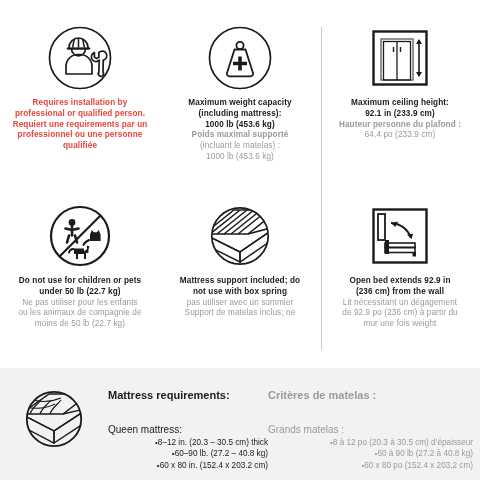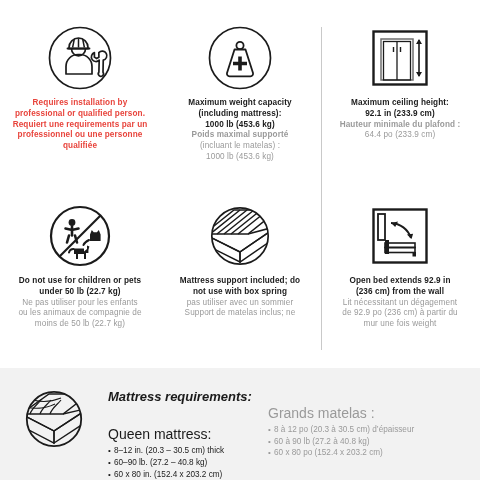--- a/index.html
+++ b/index.html
@@ -97,37 +97,37 @@
     justify-content: center;
     padding-top: 20px;
   }
   .band-col {
     padding-top: 20px;
     line-height: 1.42;
   }
   .band-col.en { width: 160px; }
   .band-col.fr { width: 205px; }
   .band-title {
-    font-size: 13px;
+    font-size: 11px;
     font-weight: bold;
     color: #1b1b1b;
     margin-bottom: 19px;
-    font-style: italic;
   }
   .band-sub {
-    font-size: 14px;
+    font-size: 10px;
     color: #1b1b1b;
     margin-top: 16px;
   }
   .band-title.muted { color: #9a9a9a; }
   .band-sub.muted { color: #9a9a9a; }
   .band-list {
     margin: 0;
     padding: 0;
     list-style: none;
+    text-align: right;
   }
   .band-list li {
     font-size: 8.2px;
     color: #1b1b1b;
     white-space: nowrap;
   }
   .band-list.muted li { color: #9a9a9a; }
   .band-list li::before {
     content: "\2022";
     display: inline-block;
@@ -205,21 +205,21 @@
           <path d="M51 13 l-3 5 h6 z" fill="#1b1b1b"></path>
           <path d="M51 51 l-3 -5 h6 z" fill="#1b1b1b"></path>
         </svg>
       </div>
       <div class="cell-text">
         <div class="t-en">
           <span class="line">Maximum ceiling height:</span>
           <span class="line">92.1 in (233.9 cm)</span>
         </div>
         <div class="t-fr">
-          <span class="line" style="font-weight:bold">Hauteur minimale du plafond :</span>
+          <span class="line" style="font-weight:bold">Hauteur personne du plafond :</span>
           <span class="line">64.4 po (233.9 cm)</span>
         </div>
       </div>
     </div>
 
     <div class="cell">
       <div class="icon-wrap">
         <svg width="64" height="64" viewBox="0 0 64 64">
           <circle cx="32" cy="32" r="29" fill="none" stroke="#1b1b1b" stroke-width="2.2"></circle>
           <path d="M11.5 52.5 L52.5 11.5" stroke="#1b1b1b" stroke-width="2.2"></path>
@@ -332,20 +332,21 @@
       <div class="band-title">Mattress requirements:</div>
       <div class="band-sub">Queen mattress:</div>
       <ul class="band-list">
         <li>8–12 in. (20.3 – 30.5 cm) thick</li>
         <li>60–90 lb. (27.2 – 40.8 kg)</li>
         <li>60 x 80 in. (152.4 x 203.2 cm)</li>
       </ul>
     </div>
 
     <div class="band-col fr">
+      <div class="band-title muted">Critères de matelas :</div>
       <div class="band-sub muted">Grands matelas :</div>
       <ul class="band-list muted">
         <li>8 à 12 po (20.3 à 30.5 cm) d’épaisseur</li>
         <li>60 à 90 lb (27.2 à 40.8 kg)</li>
         <li>60 x 80 po (152.4 x 203.2 cm)</li>
       </ul>
     </div>
   </div>
 
 </div>

